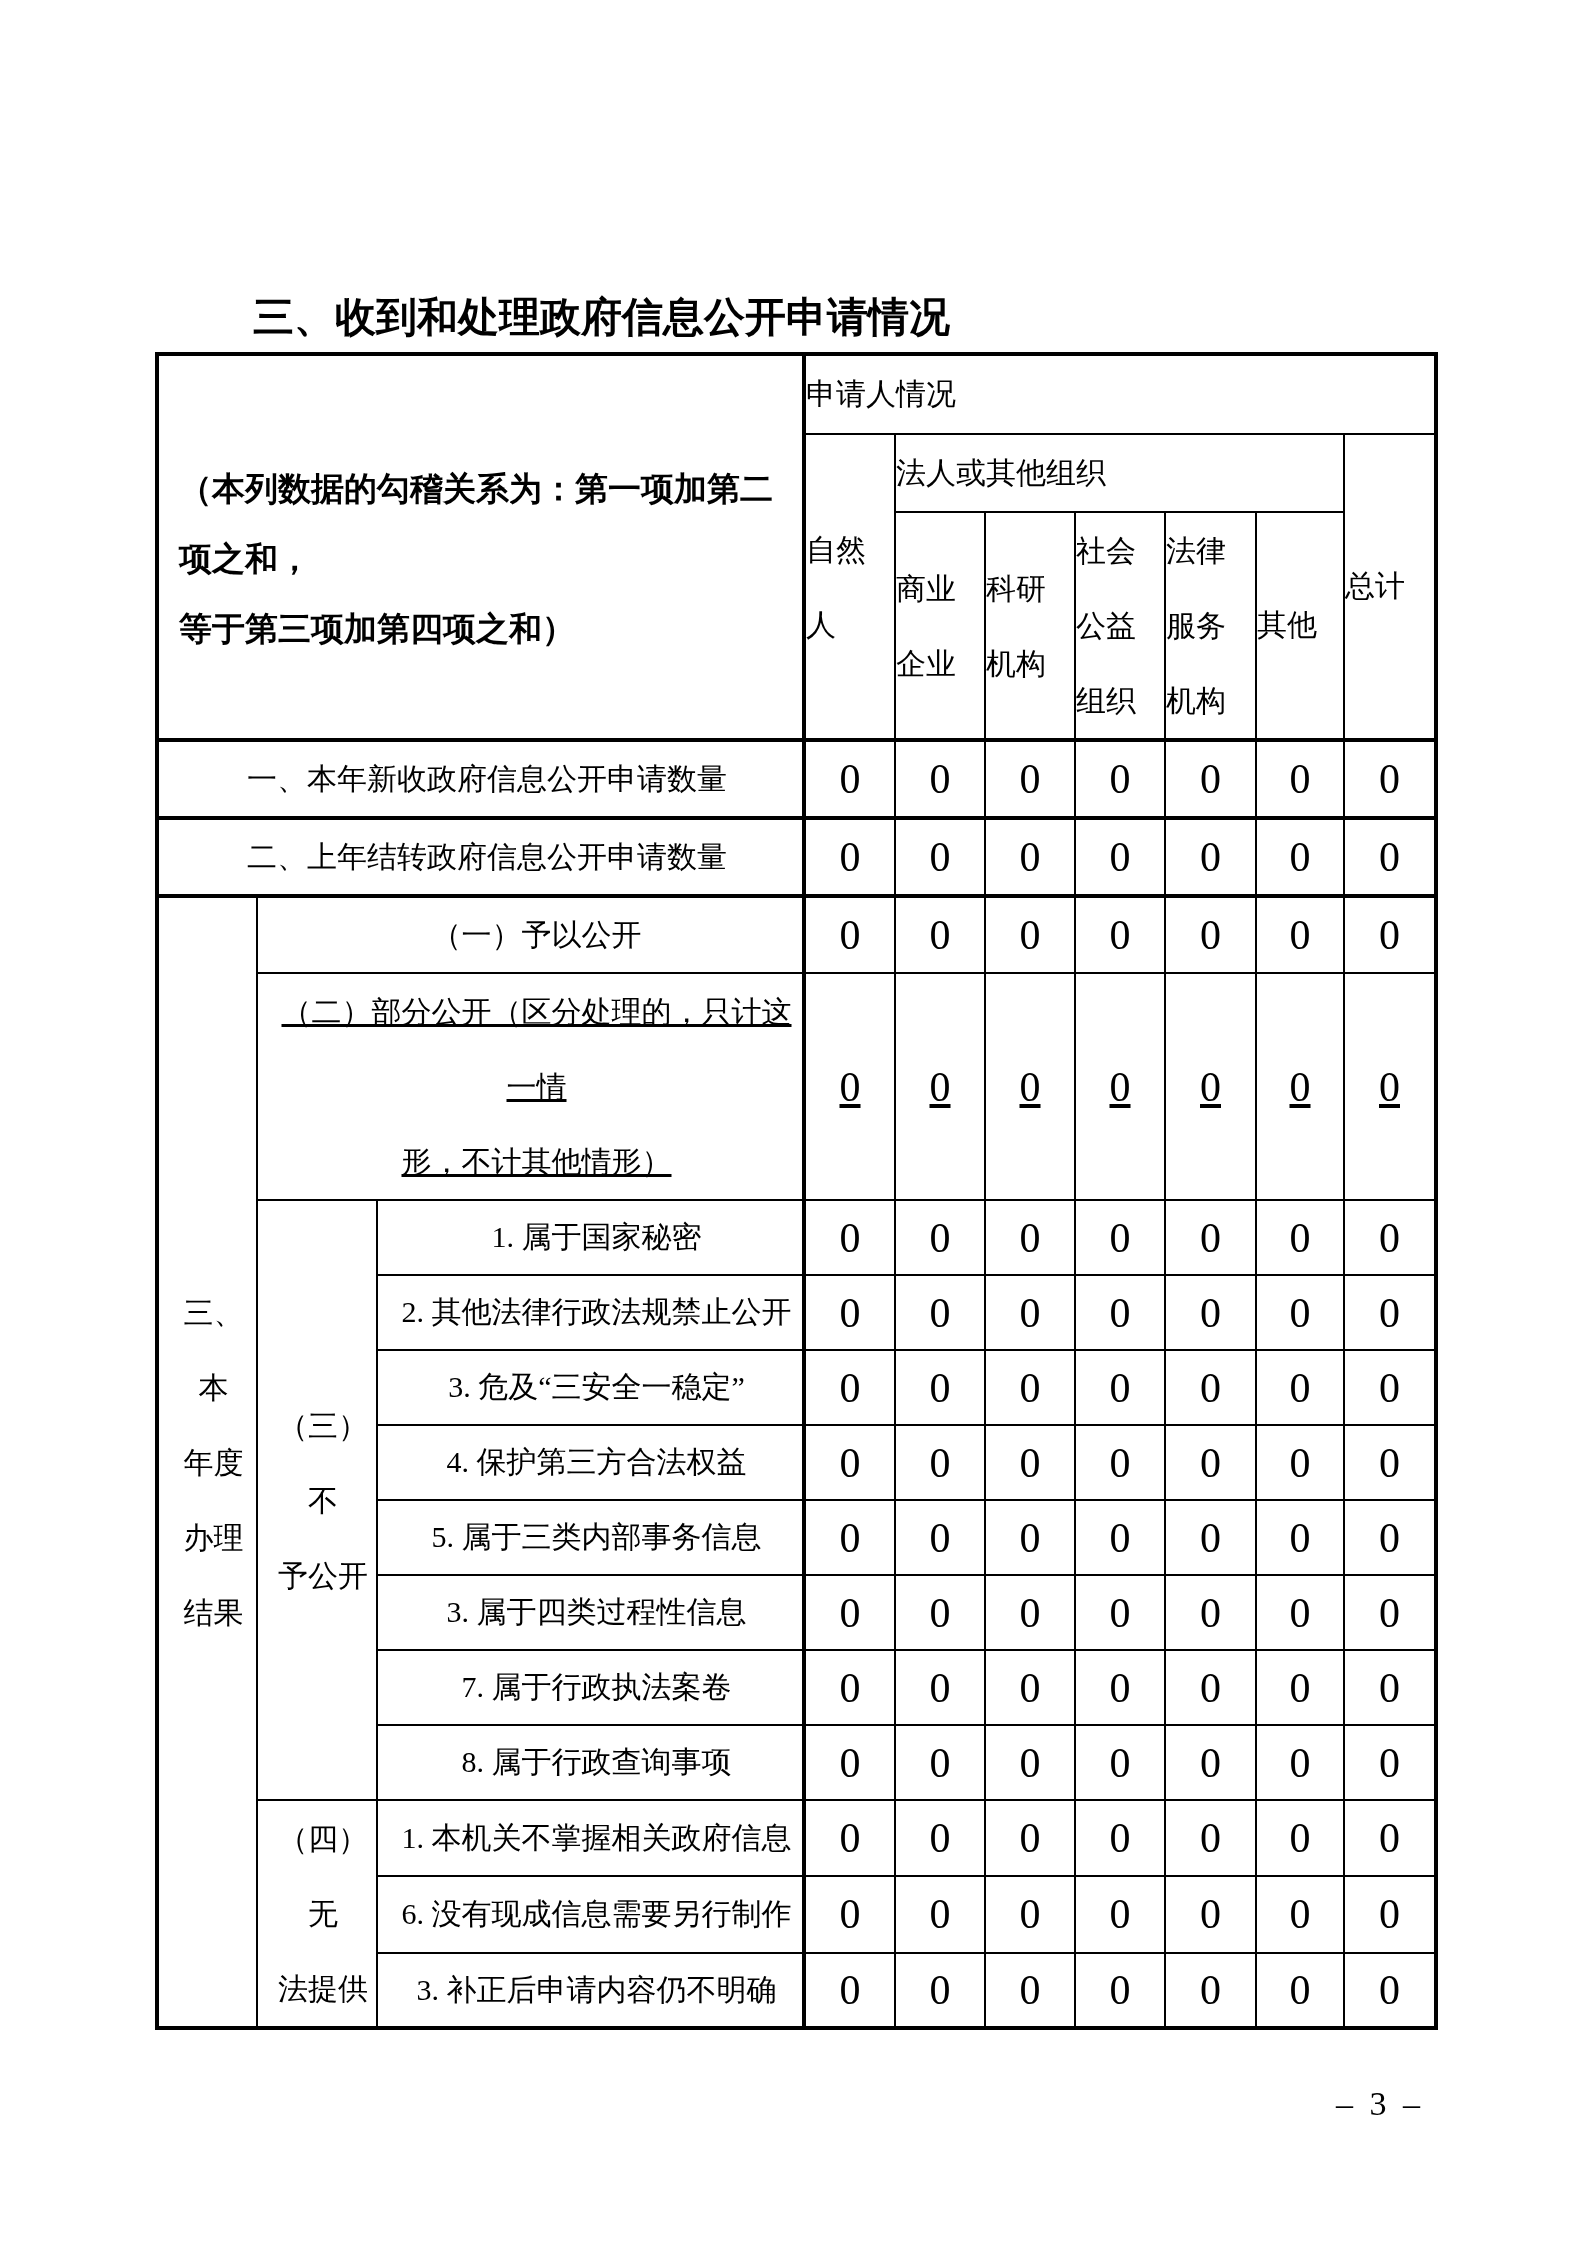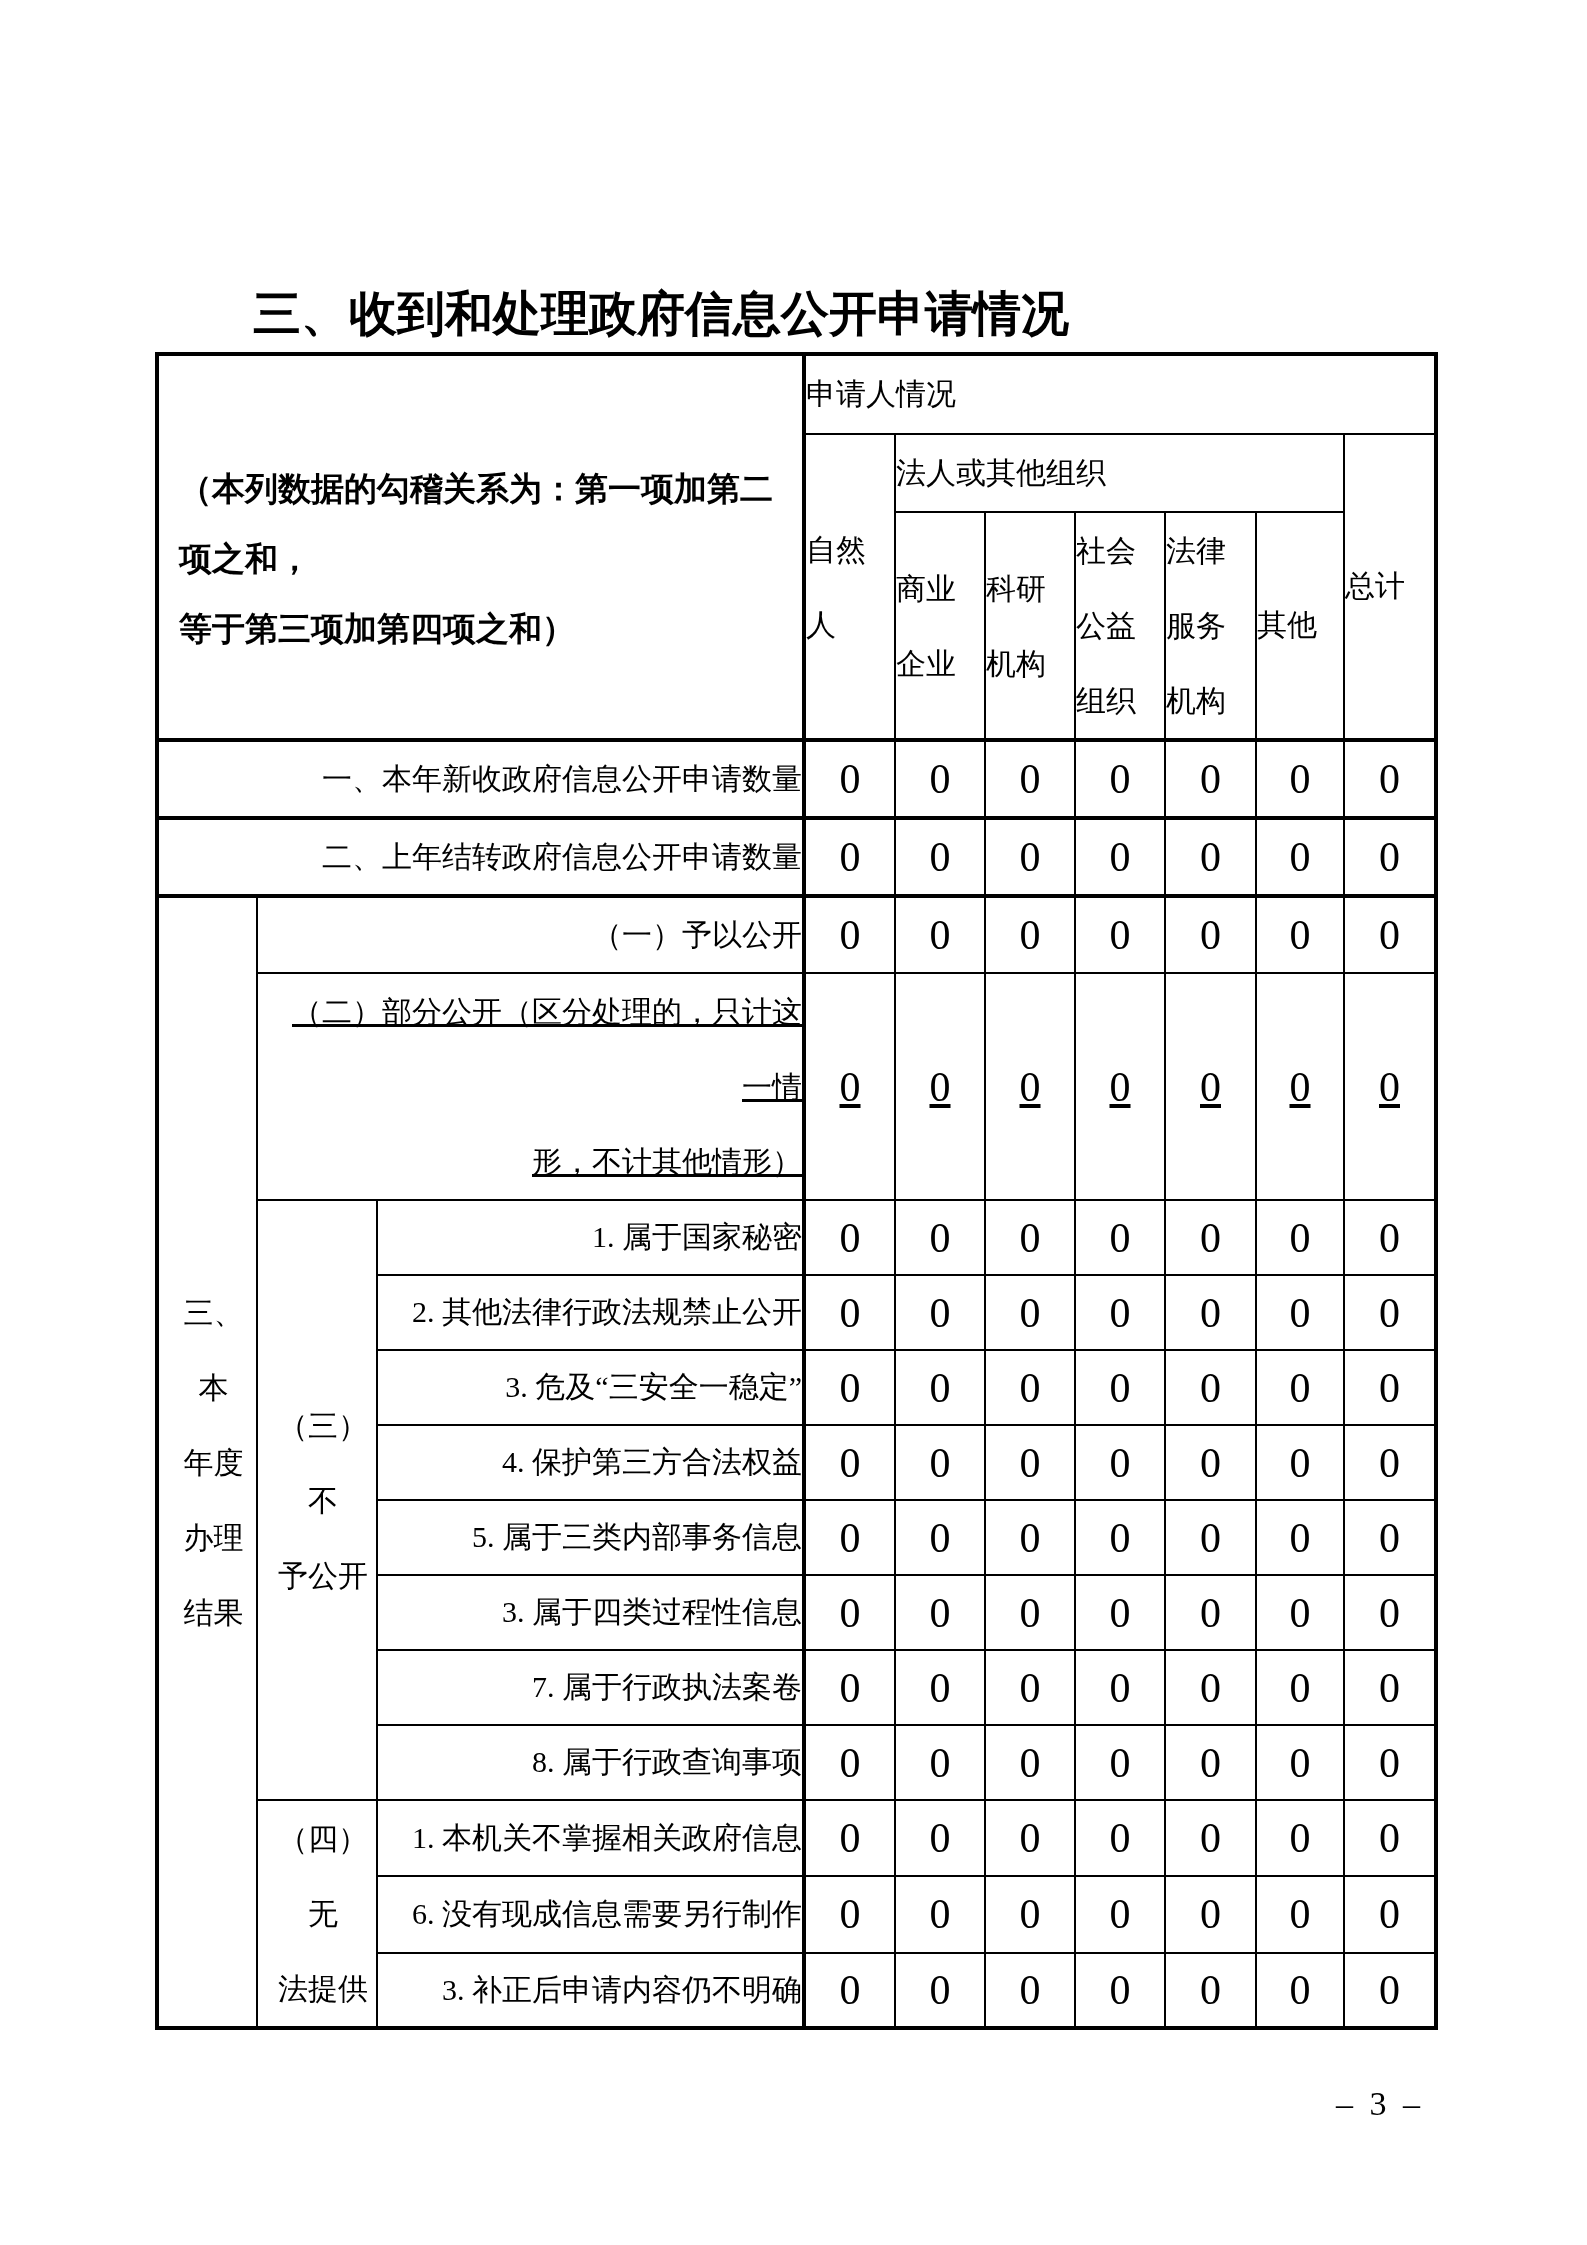--- a/index.html
+++ b/index.html
@@ -1,36 +1,36 @@
 <!DOCTYPE html>
 <html><head>
 <meta charset="utf-8">
 <style>
   html,body{margin:0;padding:0;}
   body{
     width:1587px;height:2245px;position:relative;background:#ffffff;color:#000;
     font-family:"Liberation Serif","DejaVu Serif",serif;overflow:hidden;
   }
   .title{
-    position:absolute;left:253px;top:285px;
+    position:absolute;left:253px;top:293px;
     font-family:"Liberation Sans","DejaVu Sans",sans-serif;
-    font-weight:bold;font-size:48px;line-height:1.2;white-space:nowrap;
+    font-weight:bold;font-size:41px;line-height:1.2;white-space:nowrap;
   }
   table.report{
     position:absolute;left:155px;top:352px;width:1278px;
     border-collapse:collapse;table-layout:fixed;
     border:4px solid #000;
   }
   td{
     border:2px solid #000;padding:0;vertical-align:middle;
     font-size:30px;line-height:1.35;overflow:hidden;
   }
   td.center{text-align:left;}
   td.pre{white-space:pre-line;line-height:2.5;}
-  td.label{text-align:right;padding-left:13px;}
+  td.label{text-align:center;padding-left:13px;}
   td.vlabel{text-align:center;padding-left:12px;white-space:pre-line;line-height:2.5;}
   td.corner{
     text-align:left;padding-left:20px;padding-right:12px;padding-top:26px;
     font-size:33px;line-height:2.12;white-space:pre-line;font-weight:bold;
   }
   td.num{font-size:42px;text-align:center;line-height:1;}
   td.vthick{border-left-width:4px;}
   tr.tt td{border-top-width:4px;}
   tr.h1{height:80px;}
   tr.h2{height:78px;}

